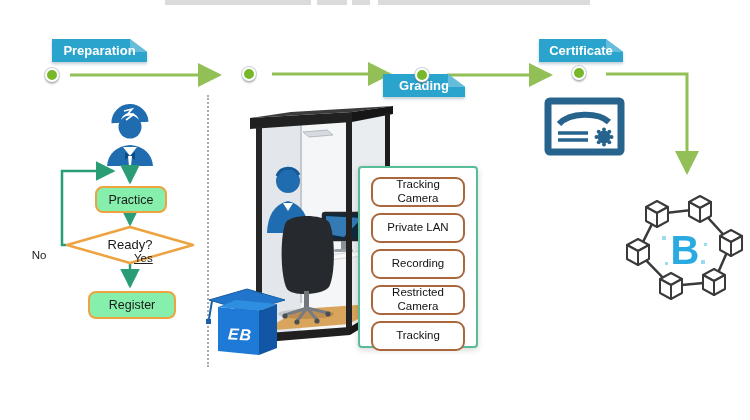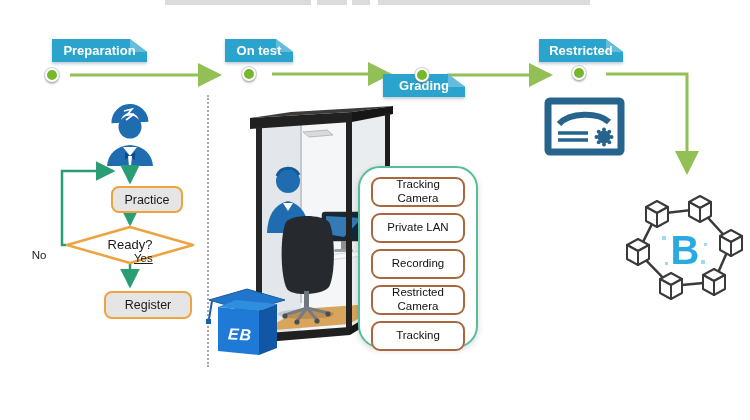--- a/index.html
+++ b/index.html
@@ -20,27 +20,27 @@
        font-size:13px;line-height:23px;text-align:center;
        clip-path:polygon(0 0,calc(100% - 17px) 0,100% 55%,100% 100%,0 100%);}
   .tag .fold{position:absolute;right:0;top:0;width:17px;height:13px;
        background:rgba(255,255,255,.28);clip-path:polygon(0 0,0 100%,100% 100%);}
 
   .dot{position:absolute;width:10px;height:10px;border-radius:50%;background:var(--dot_green);
        border:2.5px solid #fff;box-shadow:0 0 0 1px rgba(160,170,178,.5),0 2px 2px rgba(0,0,0,.25);}
 
   .sep-dotted{position:absolute;left:207px;top:95px;height:272px;width:0;border-left:2px dotted #a7abae;}
 
-  .flow-box{position:absolute;background:#e5e5e5;border:2.5px solid var(--flow_orange);border-radius:8px;
-       display:flex;align-items:center;justify-content:center;font-size:12.5px;color:#1a1a1a;margin-left:16px;}
+  .flow-box{position:absolute;background:#86efac;border:2.5px solid var(--flow_orange);border-radius:8px;
+       display:flex;align-items:center;justify-content:center;font-size:12.5px;color:#1a1a1a;}
   .flow-label{position:absolute;font-size:11.5px;color:#222;}
   .diamond-text{position:absolute;left:95px;top:237px;width:70px;text-align:center;font-size:13px;color:#1a1a1a;}
 
   .features-panel{position:absolute;left:358px;top:166px;width:120px;height:182px;background:#fff;
-       border:2.5px solid var(--panel_green);border-radius:22px;box-shadow:0 2px 6px rgba(0,0,0,.16);
+       border:2.5px solid var(--panel_green);border-radius:4px;box-shadow:0 2px 6px rgba(0,0,0,.16);
        display:flex;flex-direction:column;justify-content:space-between;gap:6px;padding:9px 11px;box-sizing:border-box;}
   .feature-box{border:2px solid var(--feature_brown);border-radius:9px;background:#fff;color:#111;
        font-size:11.5px;line-height:1.18;text-align:center;display:flex;align-items:center;justify-content:center;
        padding:3px 2px;min-height:20px;}
 
   .eb-text{position:absolute;left:221px;top:320px;width:38px;height:30px;color:#fff;font-weight:bold;
        font-style:italic;font-size:16px;text-align:center;line-height:30px;letter-spacing:1px;transform:rotate(3deg);}
 
   .bc-letter{position:absolute;left:668px;top:229px;width:34px;height:42px;text-align:center;
        font-size:40px;line-height:42px;font-weight:bold;color:var(--blockchain_blue);}
@@ -69,28 +69,25 @@
       <path d="M70,75 H219" marker-end="url(#arr-green)"></path>
       <path d="M272,74 H389" marker-end="url(#arr-green)"></path>
       <path d="M447,75 H550" marker-end="url(#arr-green)"></path>
       <path d="M606,74 H687 V172" marker-end="url(#arr-green)"></path>
     </g>
   </svg>
 
   <div class="tag-wrap" style="left:5px;padding-left:47px;">
       <div class="tag" style="width:95px;"><span>Preparation</span><div class="fold"></div></div>
     </div>
-  <div class="tag-wrap" style="left:225px;">
-      <div class="tag" style="width:68px;"><span>On test</span><div class="fold"></div></div>
-    </div>
   <div class="tag-wrap" style="left:383px;">
       <div class="tag" style="width:82px;margin-top:35px;"><span>Grading</span><div class="fold"></div></div>
     </div>
   <div class="tag-wrap" style="left:539px;">
-      <div class="tag" style="width:84px;"><span>Restricted</span><div class="fold"></div></div>
+      <div class="tag" style="width:84px;"><span>Certificate</span><div class="fold"></div></div>
     </div>
 
   <div class="dot" style="left:45px;top:68px;"></div>
   <div class="dot" style="left:242px;top:67px;"></div>
   <div class="dot" style="left:415px;top:68px;"></div>
   <div class="dot" style="left:572px;top:66px;"></div>
 
   <div class="sep-dotted"></div>
 
   <svg class="layer" viewBox="0 0 750 420">

